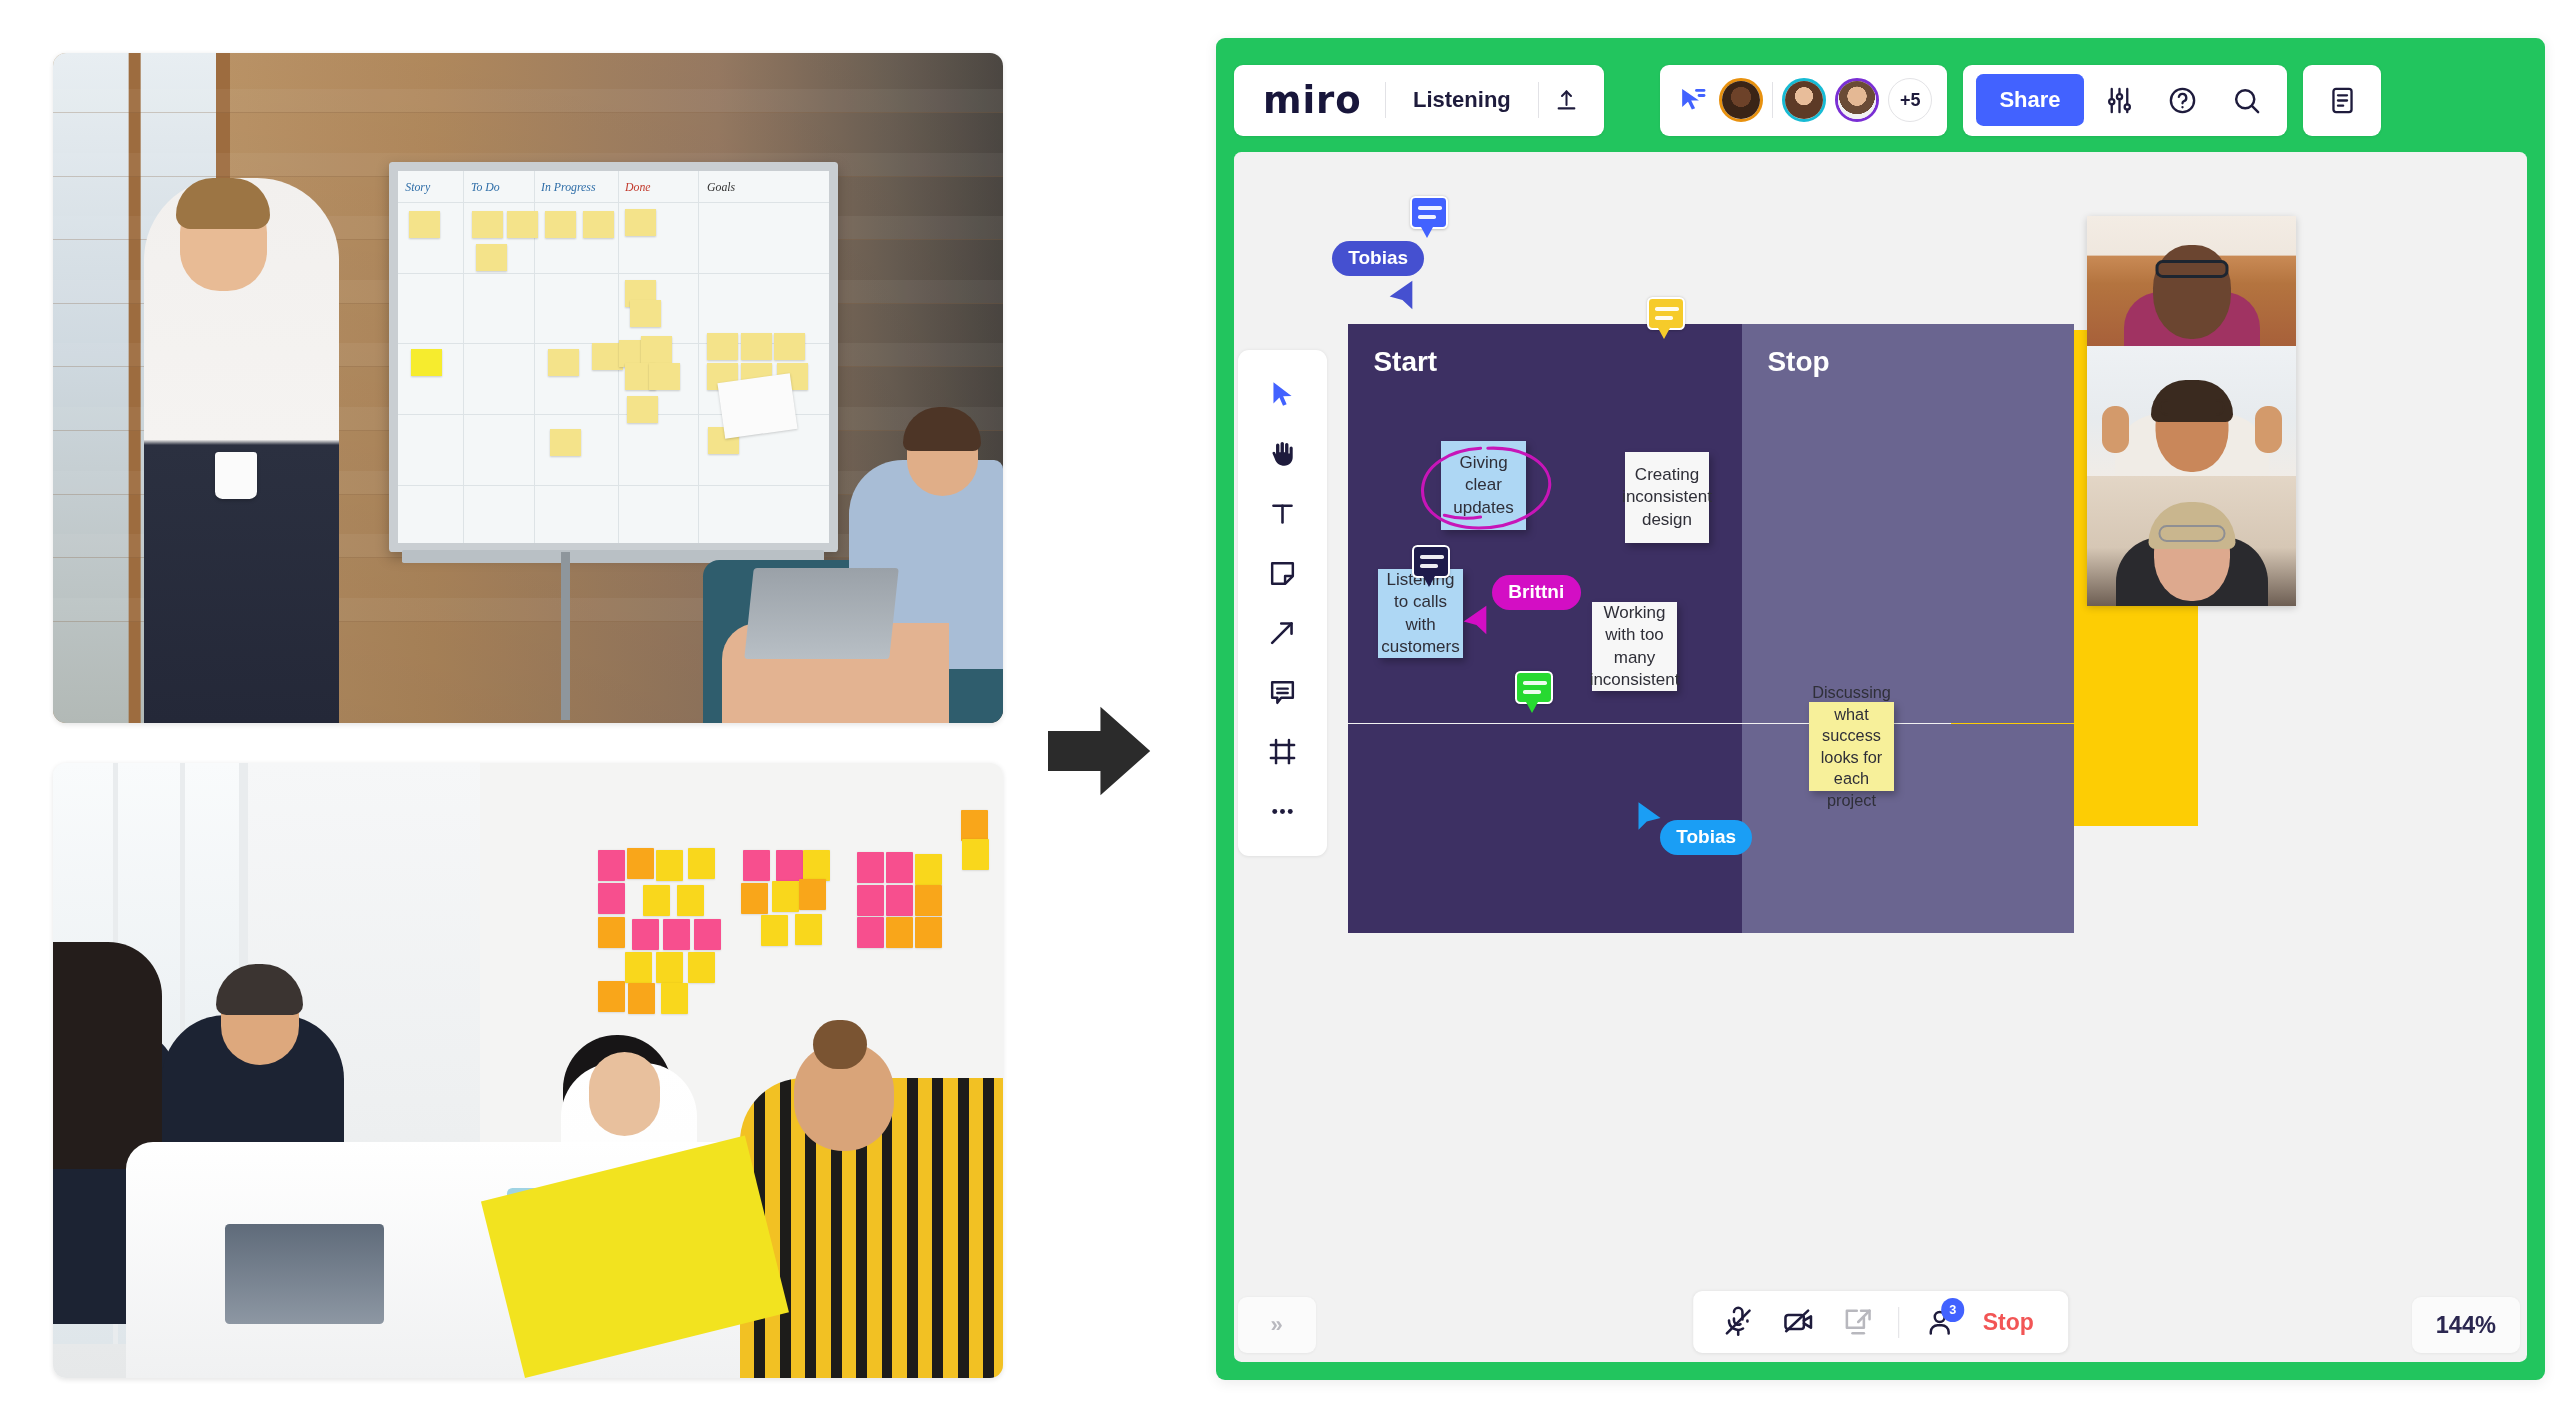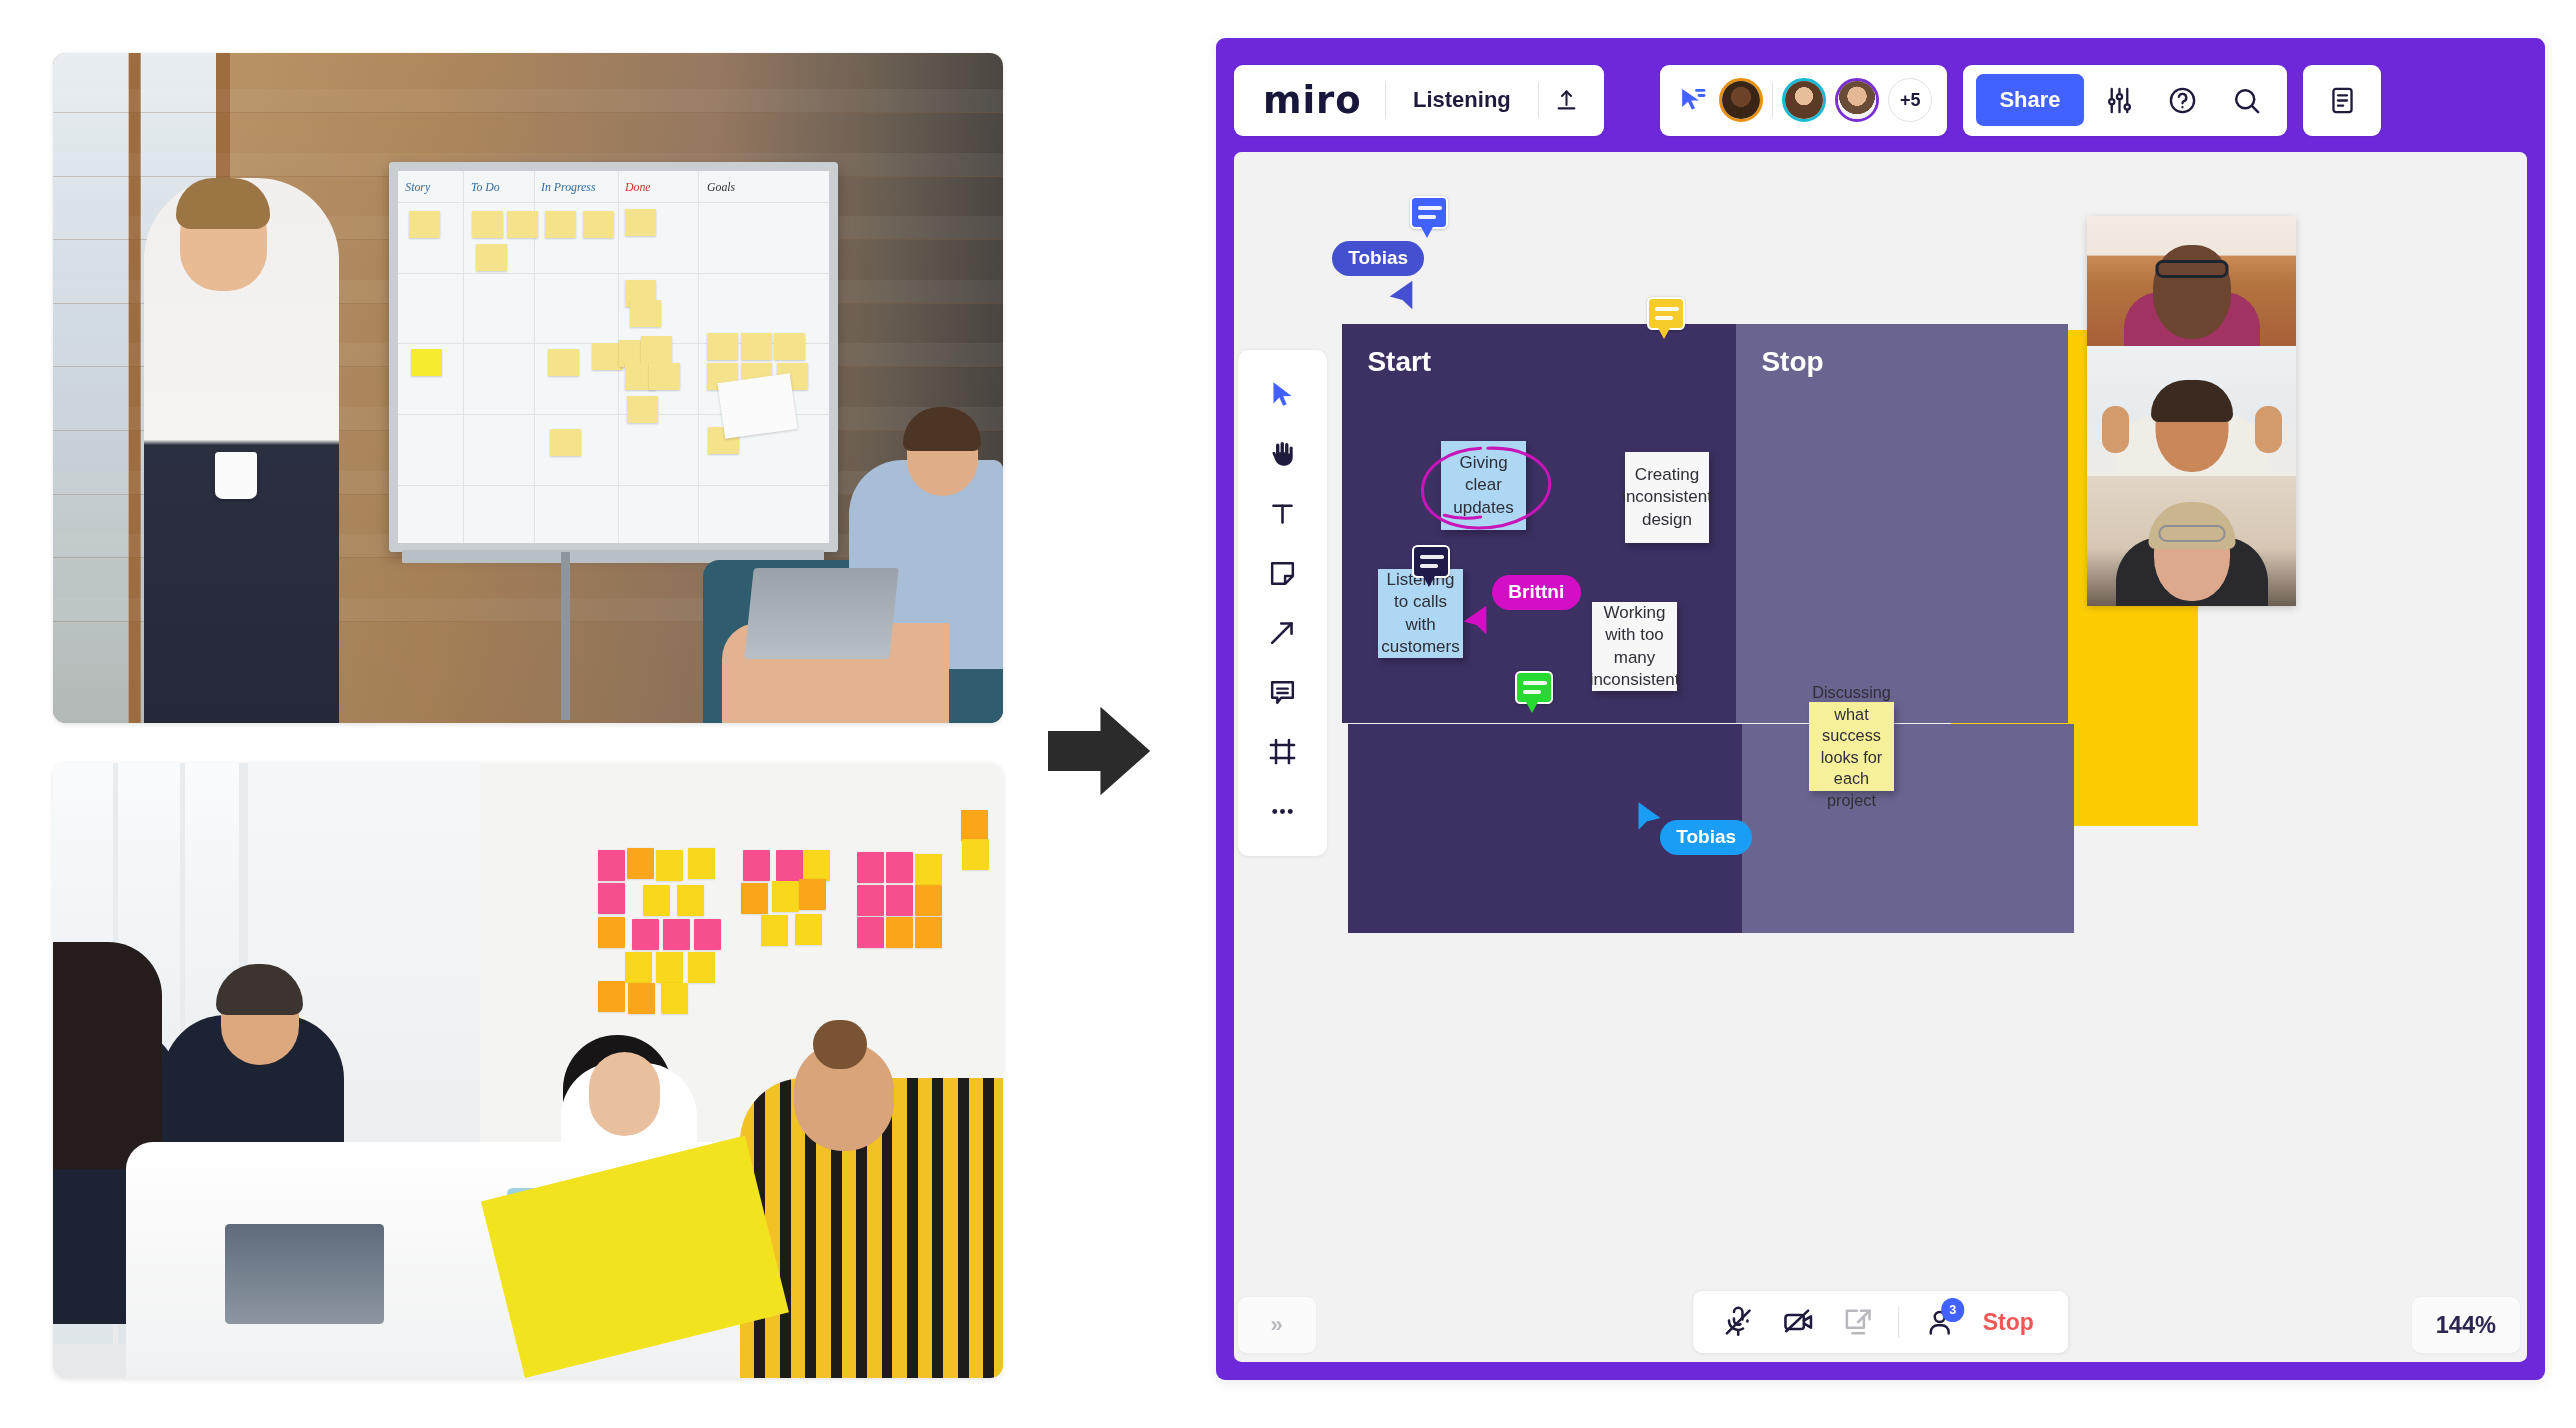--- a/index.html
+++ b/index.html
@@ -214,21 +214,21 @@
   .arrow-sep {
     position: absolute; left: 1048px; top: 701px;
     width: 104px; height: 100px;
   }
 
   
   .miro-window {
     position: absolute;
     left: 1216px; top: 38px;
     width: 1329px; height: 1342px;
-    background: #6d28d9;
+    background: #22c55e;
     border-radius: 9px;
     box-shadow: 0 2.7px 12.7px rgba(0,0,0,0.08);
   }
 
   
   .miro-header {
     position: absolute; left: 18px; top: 20px; right: 18px; height: 84px;
     display: flex; align-items: center; gap: 16.3px;
   }
   .hgroup {
@@ -292,21 +292,21 @@
     box-shadow: 0 0.9px 3.6px rgba(0,0,0,0.08);
     display: flex; flex-direction: column; align-items: center; gap: 3.6px;
   }
   .tool {
     width: 67px; height: 56px; display: flex; align-items: center;
     justify-content: center; border-radius: 7.3px; cursor: pointer;
   }
 
   
   .frames {
-    position: absolute; left: 108px; top: 172px;
+    position: absolute; left: 114px; top: 172px;
     width: 740px; height: 399px;
   }
   .frame-start {
     position: absolute; left: 0; top: 0; width: 394px; height: 399px;
     background: #3d3063;
   }
   .frame-stop {
     position: absolute; left: 394px; top: 0; width: 332px; height: 399px;
     background: #6a6590;
   }

